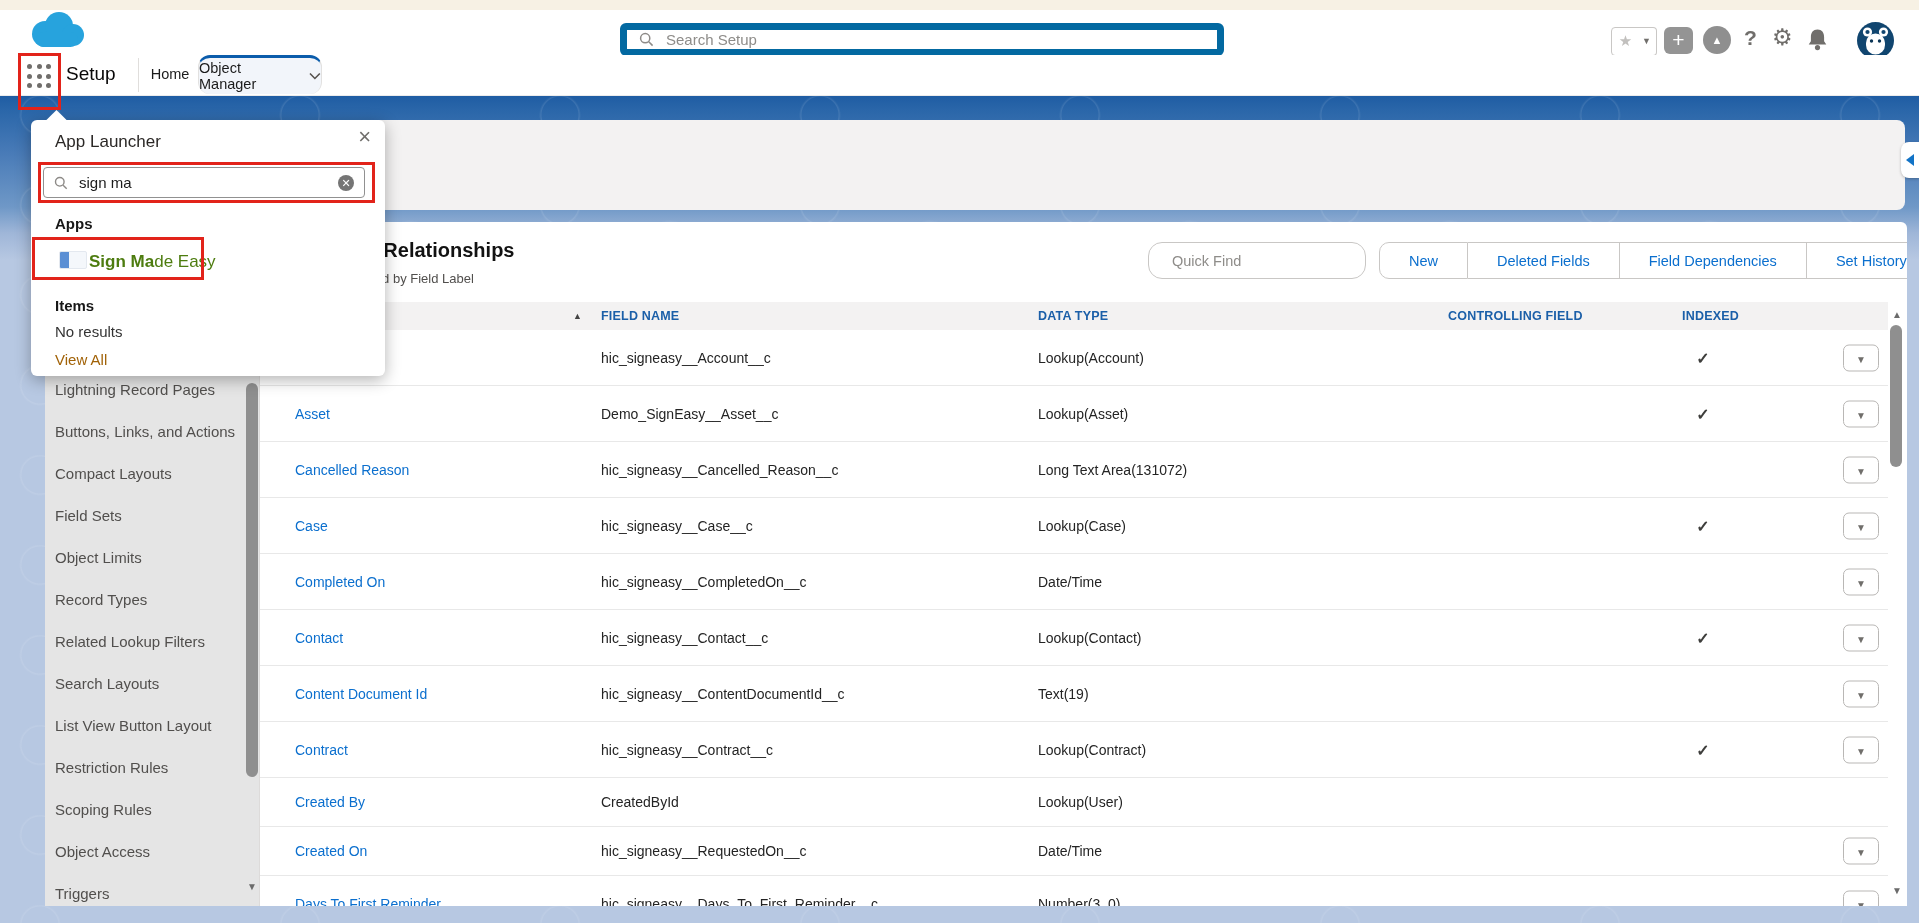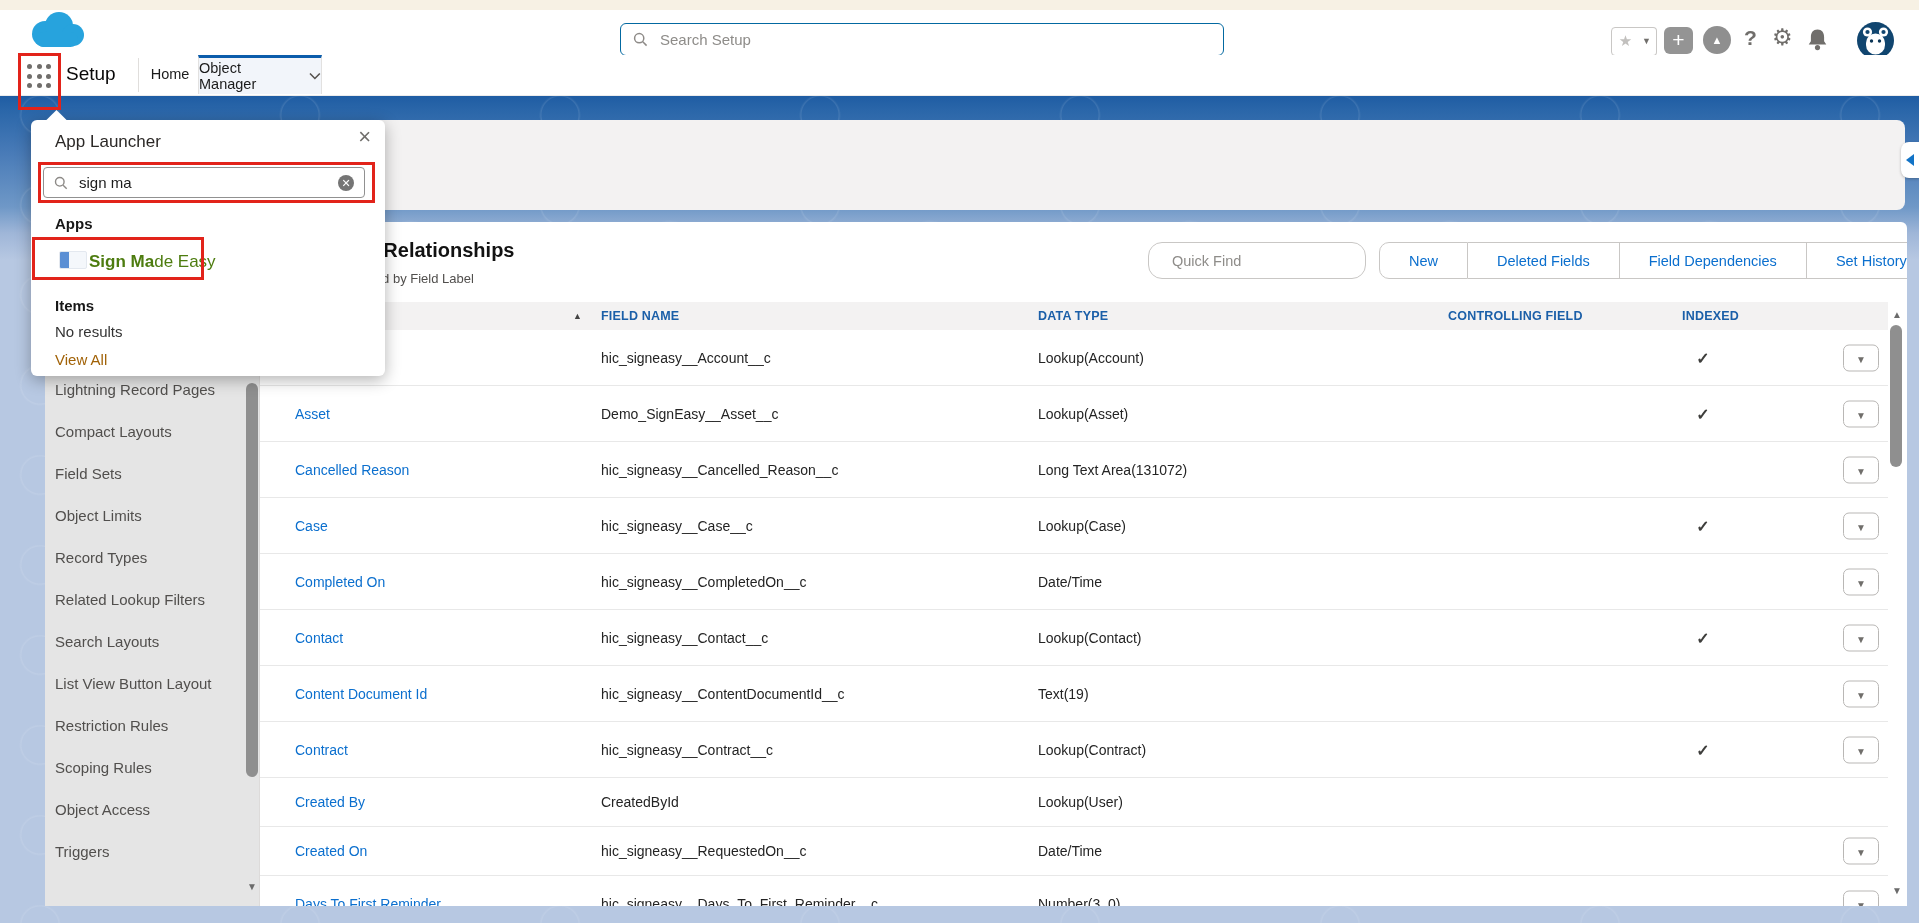--- a/index.html
+++ b/index.html
@@ -17,23 +17,23 @@
       radial-gradient(circle 30px at 150px 60px, rgba(255,255,255,0) 22px, rgba(255,255,255,.08) 23px, rgba(255,255,255,0) 25px),
       linear-gradient(180deg,#1e5ca3 0px,#2a66a9 15px,#4a7cb8 60px,#6f98c7 112px,#9fb6d8 138px,#b7c8e2 165px,#b7c8e2 100%);
     background-size:260px 90px,260px 90px,100% 100%;}
 
   .cloud-logo{left:26px;top:10px;width:60px;height:42px;}
   .waffle{left:27px;top:64px;width:26px;height:26px;display:grid;grid-template-columns:repeat(3,5px);grid-template-rows:repeat(3,5px);gap:4.5px;cursor:pointer;}
   .waffle i{width:5px;height:5px;border-radius:50%;background:#706e6b;}
   .setup-label{left:66px;top:63px;font-size:19px;color:#080707;}
   .hdr-vdiv{left:138px;top:58px;width:1px;height:34px;background:#e0dedc;}
   .tab-home{left:142px;top:55px;width:56px;height:39px;line-height:39px;text-align:center;font-size:14.5px;color:#1b1b1b;cursor:pointer;}
-  .tab-objmgr{left:198px;top:55px;width:122px;height:36px;background:#f2f5fa;border-top:3px solid #0b5cab;border-left:1px solid #e2e1e0;border-right:1px solid #e2e1e0;display:flex;align-items:center;justify-content:center;gap:9px;font-size:14.5px;color:#1b1b1b;cursor:pointer;}
-
-  .search-setup{left:620px;top:13px;width:604px;height:33px;border:1px solid #0369a1;border-radius:6px;display:flex;align-items:center;gap:10px;padding:0 12px;box-sizing:border-box;background:#fff;}
+  .tab-objmgr{left:198px;top:55px;width:122px;height:36px;background:#f2f5fa;border-top:3px solid #0b5cab;border-left:1px solid #e2e1e0;border-right:1px solid #e2e1e0;display:flex;align-items:center;justify-content:center;gap:9px;font-size:14.5px;color:#1b1b1b;cursor:pointer;border-radius:12px;}
+
+  .search-setup{left:620px;top:13px;width:604px;height:33px;border:7px solid #0369a1;border-radius:6px;display:flex;align-items:center;gap:10px;padding:0 12px;box-sizing:border-box;background:#fff;}
   .search-setup input{border:0;outline:0;flex:1;font-size:15px;color:#222;font-family:"Liberation Sans",sans-serif;background:transparent;}
   .search-setup input::placeholder{color:#8e8c89;}
   .fav-star{left:1611px;top:17px;width:27px;height:27px;border:1px solid #c9c7c5;border-radius:4px 0 0 4px;color:#c2c0be;font-size:15px;line-height:26px;text-align:center;background:#fff;cursor:pointer;}
   .fav-caret{left:1637px;top:17px;width:19px;height:27px;border:1px solid #c9c7c5;border-left:none;border-radius:0 4px 4px 0;color:#706e6b;font-size:9px;line-height:27px;text-align:center;background:#fff;cursor:pointer;}
   .plus-tile{left:1664px;top:17px;width:29px;height:27px;border-radius:6px;background:#949494;color:#fff;font-size:21px;line-height:25px;text-align:center;cursor:pointer;}
   .trailhead{left:1703px;top:16px;width:28px;height:28px;border-radius:50%;background:#8f8f8f;color:#fff;font-size:11px;line-height:28px;text-align:center;cursor:pointer;}
   .help-q{left:1744px;top:16px;font-size:21px;font-weight:bold;color:#706e6b;cursor:pointer;}
   .gear{left:1772px;top:14px;font-family:"DejaVu Sans",sans-serif;font-size:23px;color:#706e6b;cursor:pointer;}
   .bell{left:1806px;top:17px;cursor:pointer;}
   .avatar{left:1857px;top:12px;width:37px;height:37px;cursor:pointer;}
@@ -174,20 +174,21 @@
 
   <div class="abs header-card"></div>
   <div class="abs collapse-handle">
     <span class="tri-left"></span>
   </div>
 
   <div class="abs content-card">
     <div class="side-nav">
       <div id="side-nav-list">
           <div class="nav-item">Lightning Record Pages</div>
+          <div class="nav-item">Buttons, Links, and Actions</div>
           <div class="nav-item">Compact Layouts</div>
           <div class="nav-item">Field Sets</div>
           <div class="nav-item">Object Limits</div>
           <div class="nav-item">Record Types</div>
           <div class="nav-item">Related Lookup Filters</div>
           <div class="nav-item">Search Layouts</div>
           <div class="nav-item">List View Button Layout</div>
           <div class="nav-item">Restriction Rules</div>
           <div class="nav-item">Scoping Rules</div>
           <div class="nav-item">Object Access</div>

